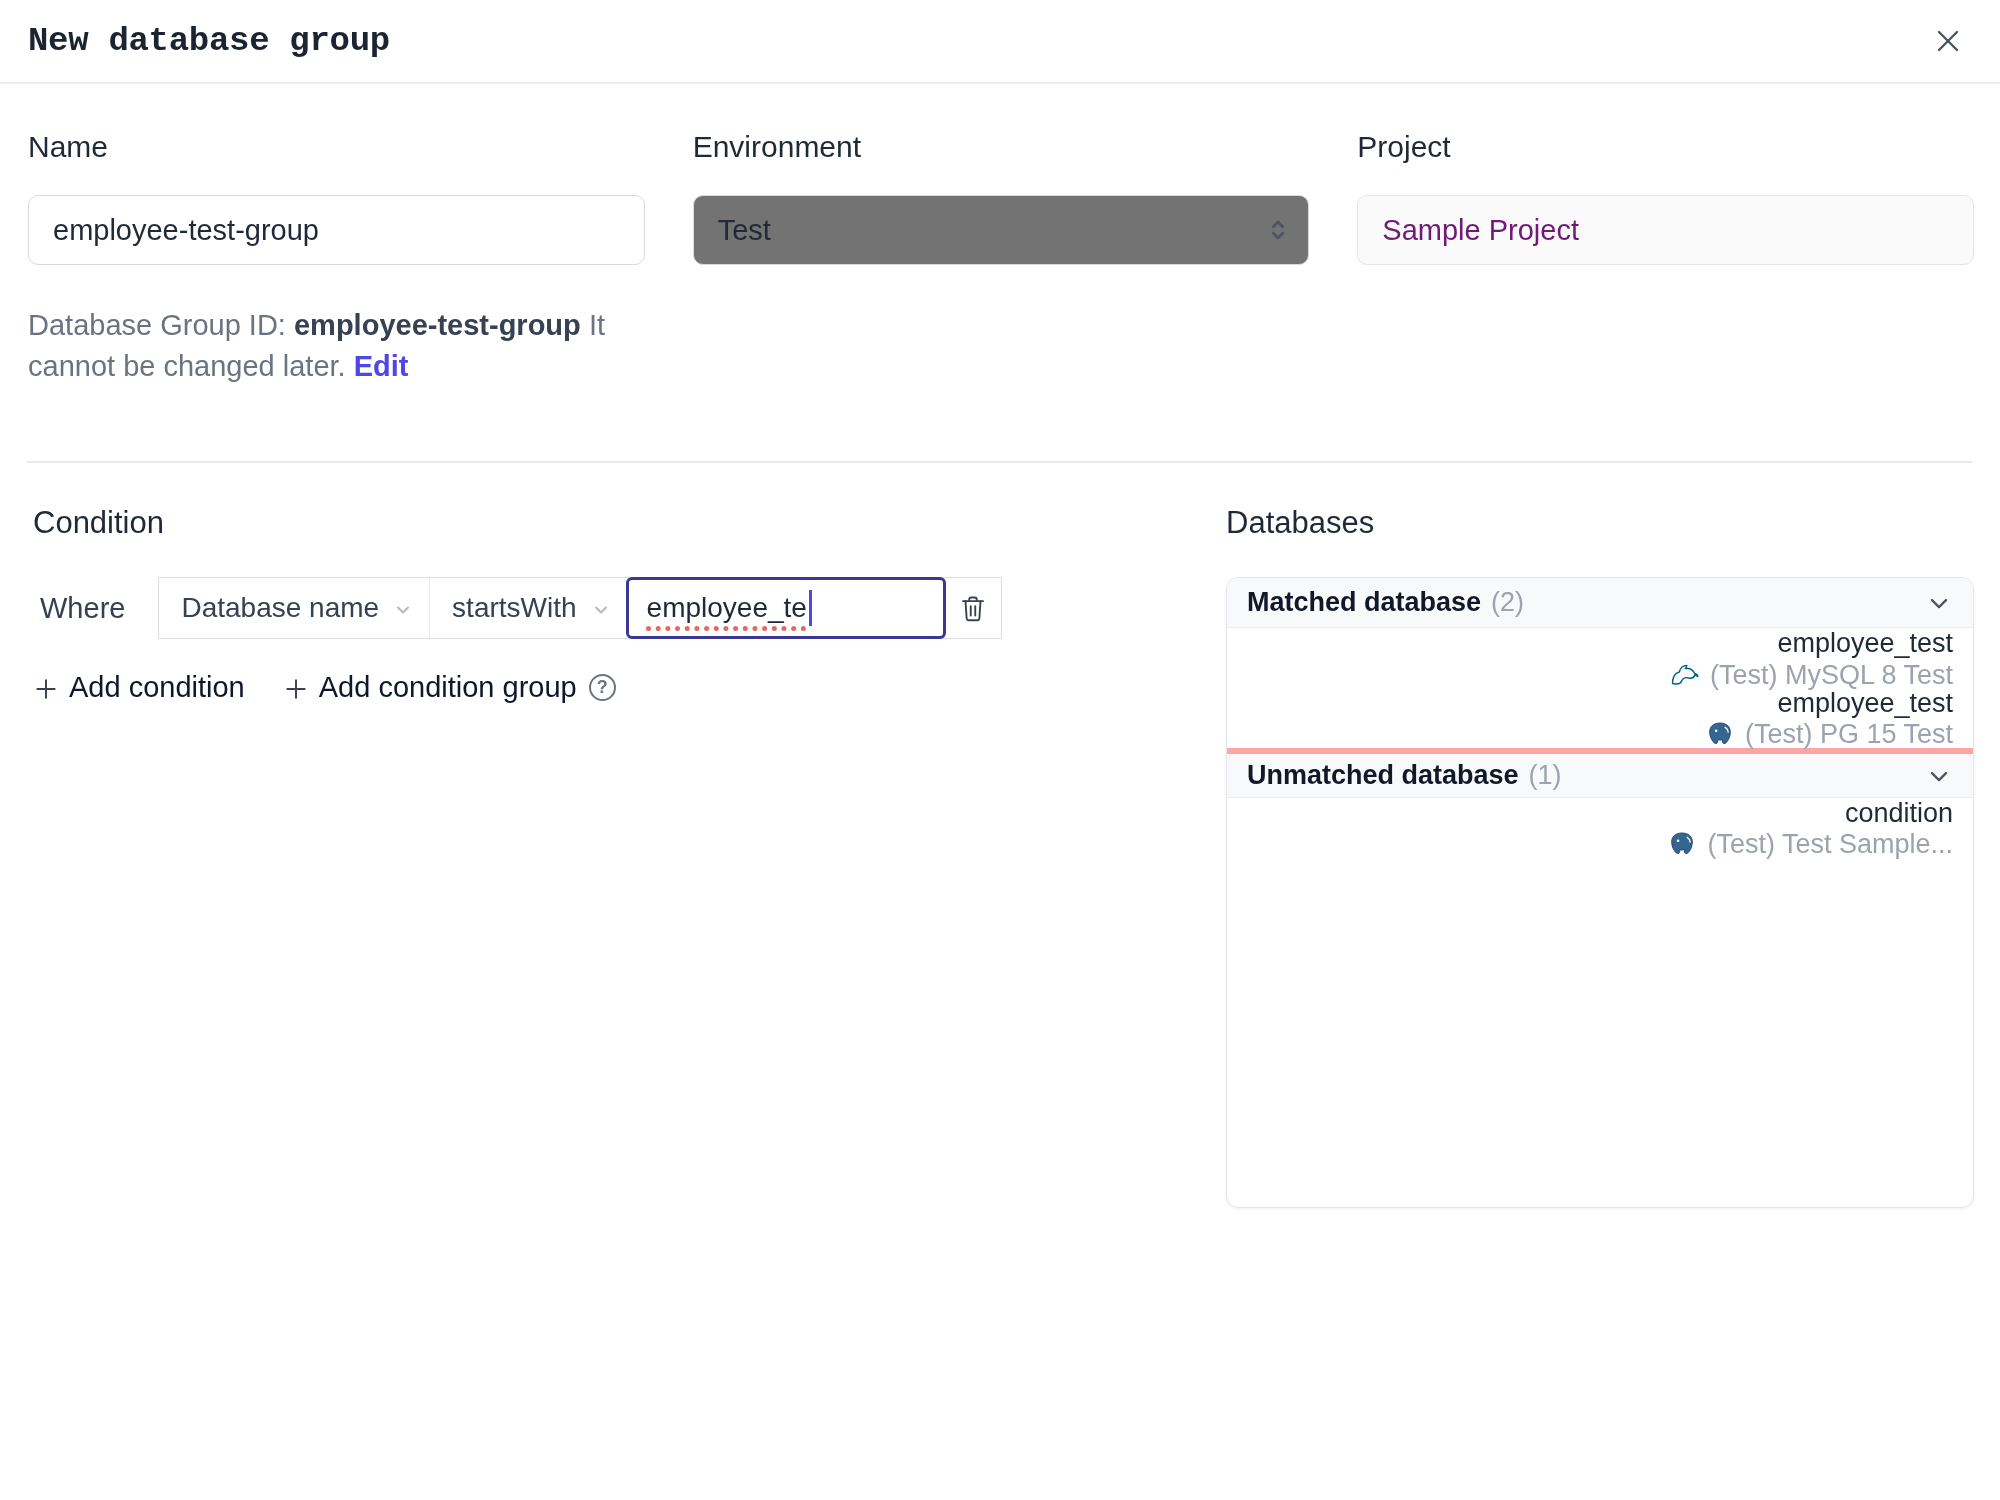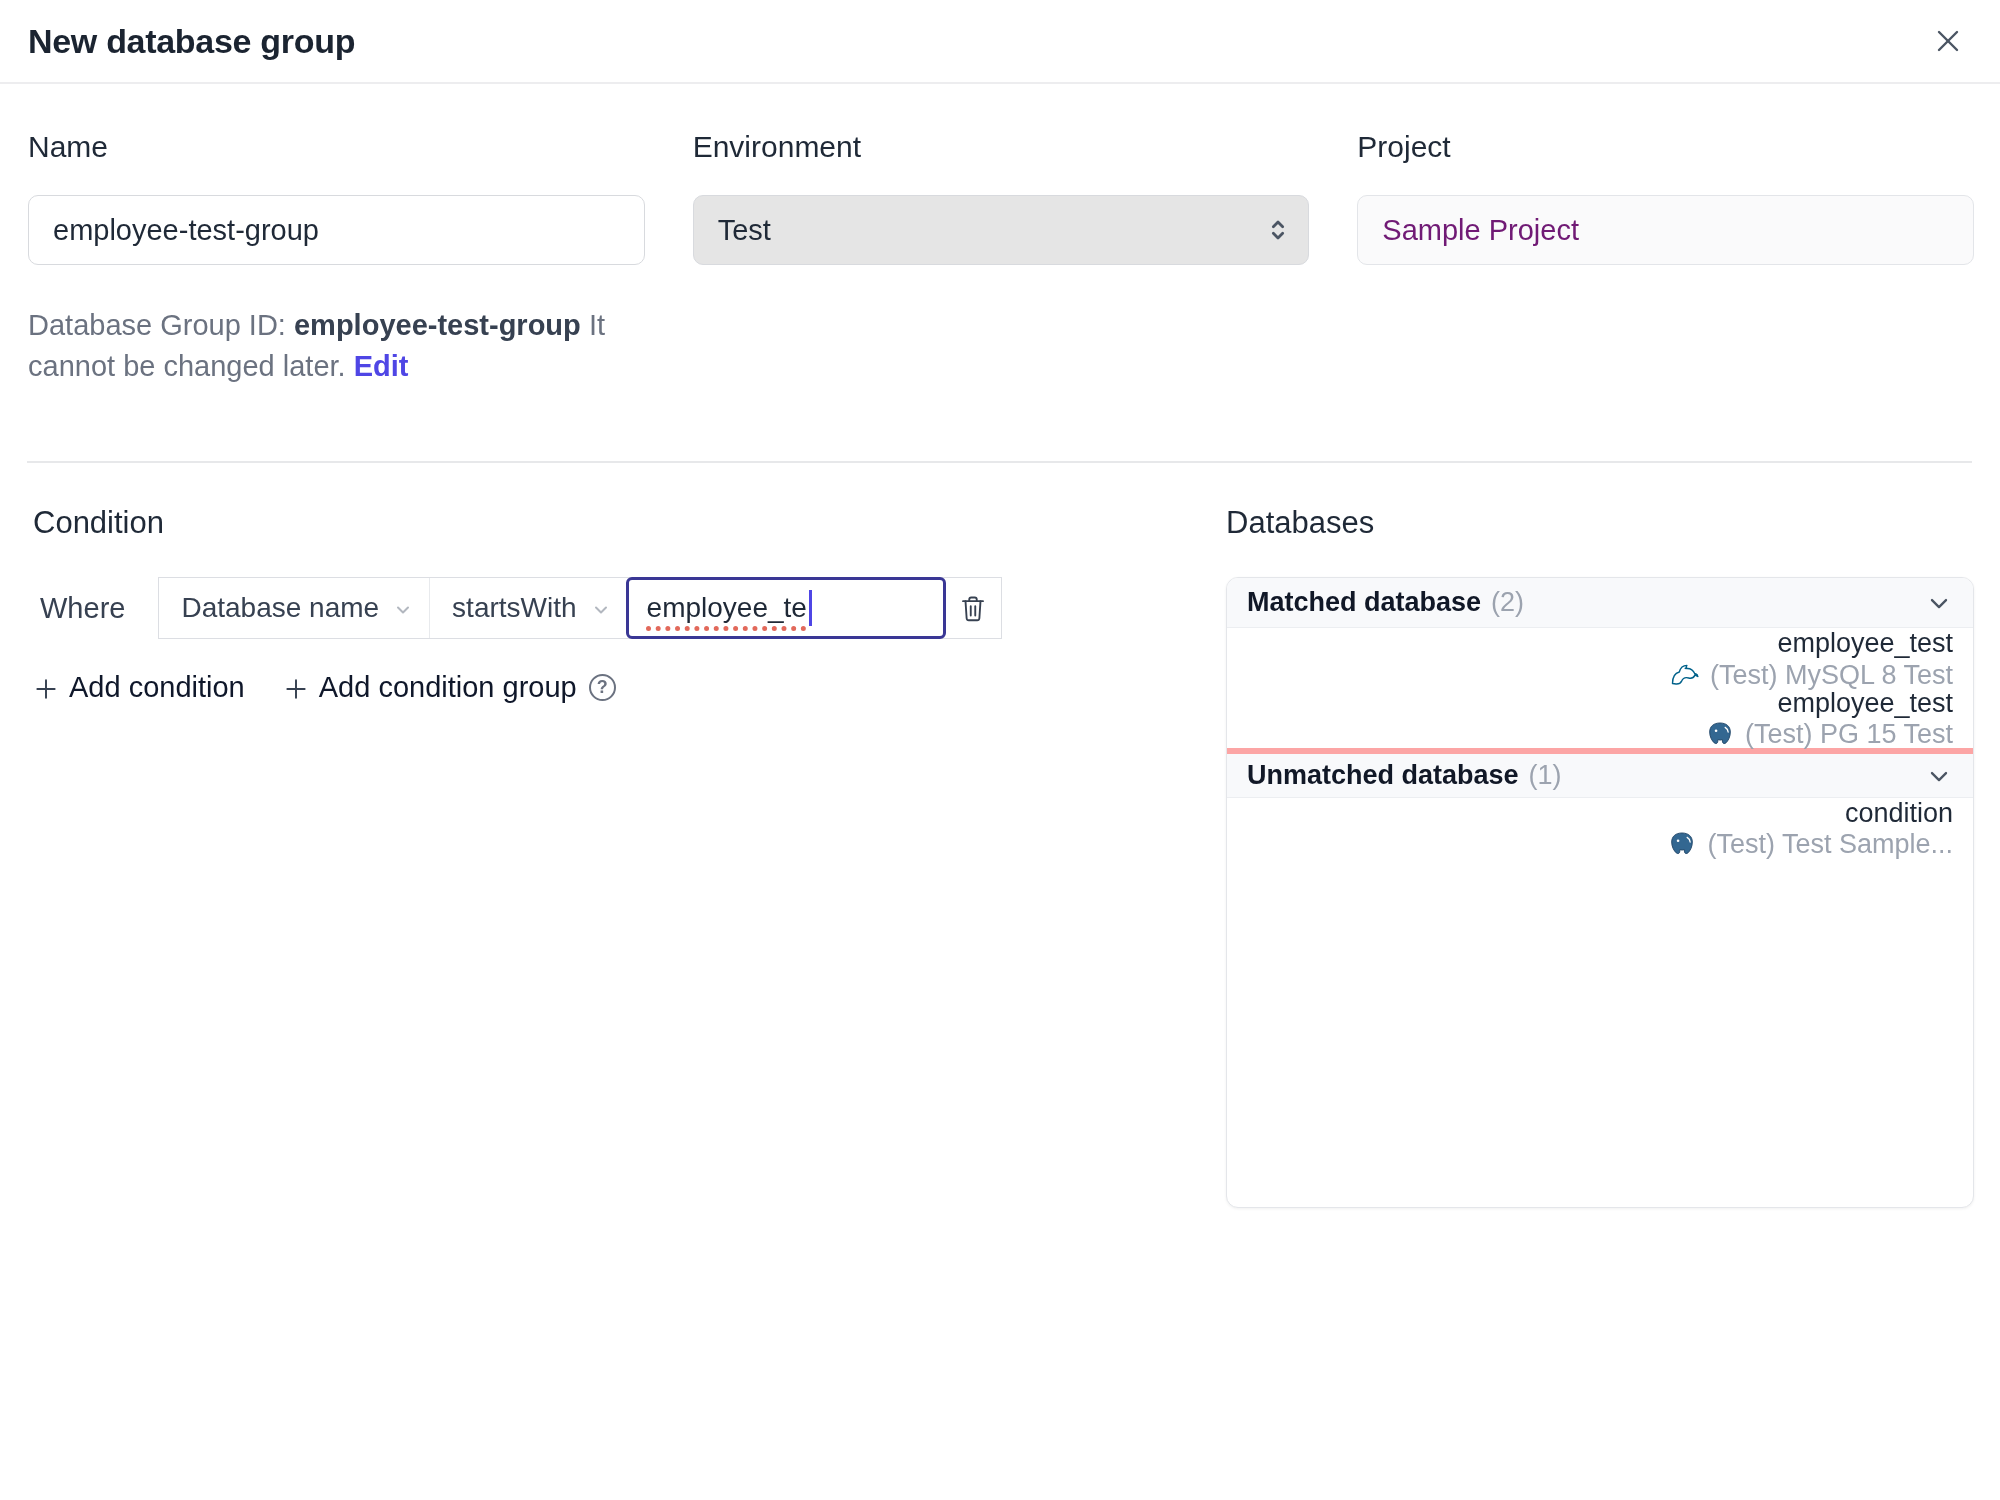--- a/index.html
+++ b/index.html
@@ -10,20 +10,21 @@
     font-family: "Liberation Sans", sans-serif;
     color: #1f2937;
     overflow: hidden;
   }
   
   .dlg-header {
     height: 84px;
     display: flex; align-items: center;
     padding: 0 30px 0 28px;
     border-bottom: 2px solid #ededef;
+    font-family: Liberation Mono, monospace;
   }
   .dlg-title { font-size: 34px; font-weight: 700; color: #1b2431; letter-spacing: -0.3px; }
   .close-btn {
     margin-left: auto;
     width: 44px; height: 44px;
     display: flex; align-items: center; justify-content: center;
     background: none; border: none; cursor: pointer; padding: 0;
   }
   
   .form-section {
@@ -42,21 +43,21 @@
     border: 1px solid #d8dade; border-radius: 10px;
     padding: 0 24px;
     font-family: "Liberation Sans", sans-serif;
     font-size: 29px; color: #1f2937;
     outline: none; background: #fff;
   }
   .select-box {
     position: relative;
     width: 100%; height: 70px;
     border: 1px solid #d8dade; border-radius: 10px;
-    background: #e5e5e5;
+    background: #737373;
     display: flex; align-items: center;
     padding: 0 24px;
     font-size: 29px; color: #1f2937;
     cursor: pointer;
   }
   .select-box .updown { position: absolute; right: 16px; top: 50%; transform: translateY(-50%); }
   .disabled-input {
     width: 100%; height: 70px;
     border: 1px solid #e3e5e9; border-radius: 10px;
     background: #fafafb;

